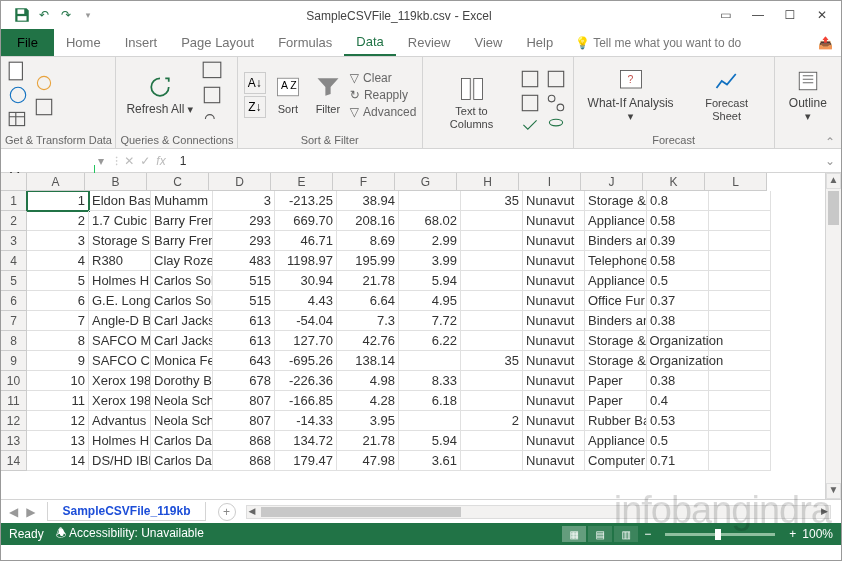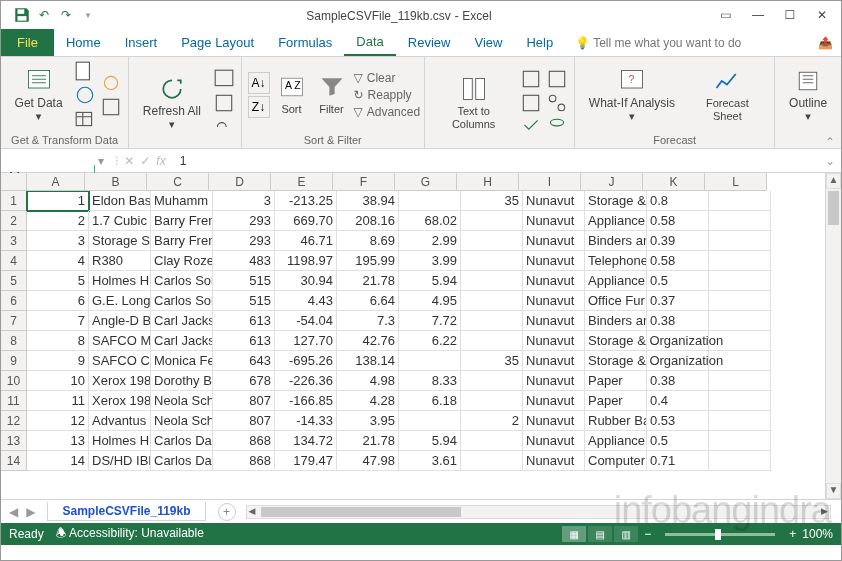--- a/index.html
+++ b/index.html
@@ -10,22 +10,22 @@
 .qat { display: flex; align-items: center; gap: 4px; padding-left: 8px; }
 .qat-icon { width: 18px; height: 18px; display: flex; align-items: center; justify-content: center; color: #217346; cursor: pointer; }
 .title-center { flex: 1; text-align: center; color: #444; font-size: 13px; }
 .user-area { display: flex; align-items: center; gap: 6px; color: #666; font-size: 12px; }
 .avatar { width: 20px; height: 20px; border-radius: 50%; background: #ddd; font-size: 9px; display: flex; align-items: center; justify-content: center; color: #666; border: 1px solid #ccc; }
 .win-controls { display: flex; align-items: center; gap: 2px; margin-left: 10px; }
 .win-btn { width: 30px; height: 24px; display: flex; align-items: center; justify-content: center; color: #444; cursor: pointer; }
 
 
 .ribbon-tabs { height: 28px; display: flex; align-items: center; background: #fff; border-bottom: 1px solid #d4d4d4; }
-.tab { padding: 0 12px; height: 100%; display: flex; align-items: center; color: #0369a1; cursor: pointer; font-size: 13px; }
-.tab.file { background: #217346; color: #fde047; font-weight: 400; padding: 0 16px; }
+.tab { padding: 0 12px; height: 100%; display: flex; align-items: center; color: #737373; cursor: pointer; font-size: 13px; }
+.tab.file { background: #217346; color: #000000; font-weight: 400; padding: 0 16px; }
 .tab.active { border-bottom: 2px solid #217346; color: #217346; }
 .tell-me { display: flex; align-items: center; gap: 4px; color: #777; margin-left: 10px; }
 .lamp { width: 14px; height: 14px; }
 
 
 .ribbon { height: 92px; background: #f3f2f1; border-bottom: 1px solid #d4d4d4; display: flex; overflow: hidden; }
 .group { border-right: 1px solid #d4d4d4; display: flex; flex-direction: column; min-width: 60px; }
 .group-content { flex: 1; display: flex; align-items: center; padding: 2px 6px; gap: 4px; }
 .group-label { text-align: center; font-size: 11px; color: #666; padding: 2px 4px; white-space: nowrap; }
 .big-btn { display: flex; flex-direction: column; align-items: center; justify-content: center; gap: 2px; padding: 2px 4px; cursor: pointer; }
@@ -125,28 +125,20 @@
   <div class="tell-me">
     <span class="lamp">💡</span>
     <span>Tell me what you want to do</span>
   </div>
   <div style="margin-left:auto;padding:0 8px;color:#999;cursor:pointer;">📤</div>
 </div>
 
 <div class="ribbon">
   <div class="group">
     <div class="group-content">
-      <div class="big-btn">
-        <div class="bicon"><svg viewBox="0 0 32 32">
-              <rect x="4" y="4" width="24" height="20" fill="#fff" stroke="#217346"></rect>
-              <path d="M8 10h16M8 14h16M8 18h16" stroke="#217346"></path>
-            </svg></div>
-        <div class="blabel"><span>Get
-Data</span> ▾</div>
-      </div>
       <div class="small-col">
         <div class="small-btn">
             <svg viewBox="0 0 20 20">
               <rect x="2" y="2" width="12" height="16" fill="#fff" stroke="#555"></rect>
             </svg>
           </div>
         <div class="small-btn">
             <svg viewBox="0 0 20 20">
               <circle cx="10" cy="10" r="7" fill="none" stroke="#1070c0"></circle>
             </svg>
@@ -195,20 +187,21 @@
               <rect x="3" y="3" width="14" height="14" fill="none" stroke="#555"></rect>
             </svg>
           </div>
         <div class="small-btn">
             <svg viewBox="0 0 20 20">
               <path d="M4 10a4 4 0 0 1 8 0" fill="none" stroke="#555"></path>
             </svg>
           </div>
       </div>
     </div>
+    <div class="group-label">Queries &amp; Connections</div>
   </div>
 
   <div class="group">
     <div class="group-content">
       <div class="small-col">
         <div class="small-btn" style="border:1px solid #ccc;">A↓</div>
         <div class="small-btn" style="border:1px solid #ccc;">Z↓</div>
       </div>
       <div class="big-btn">
         <div class="bicon"><svg viewBox="0 0 32 32">

